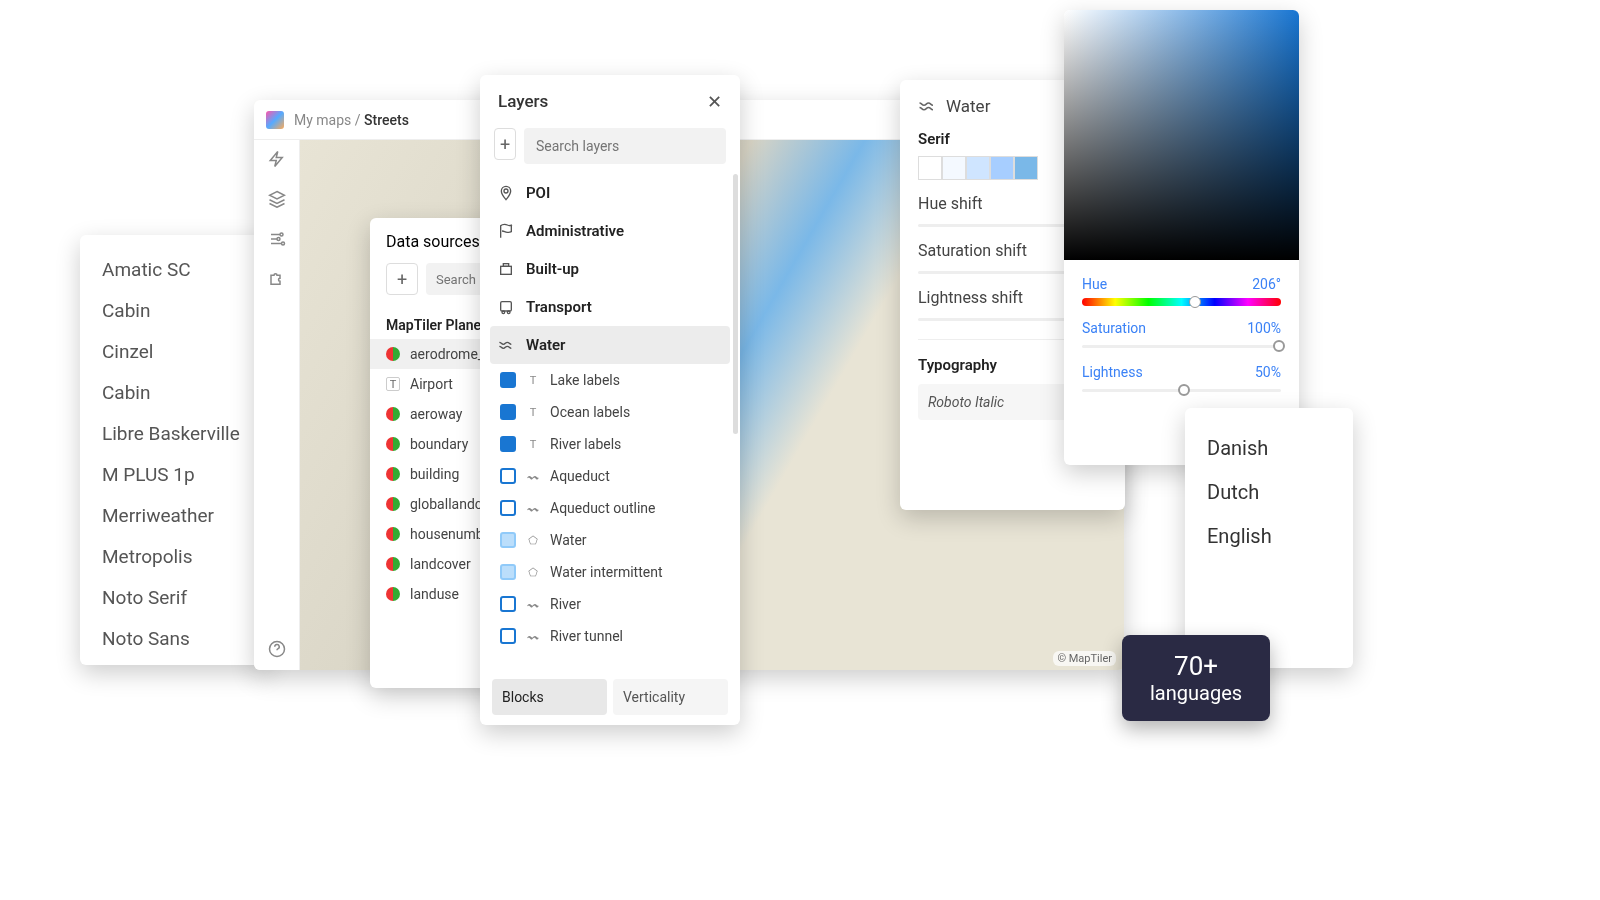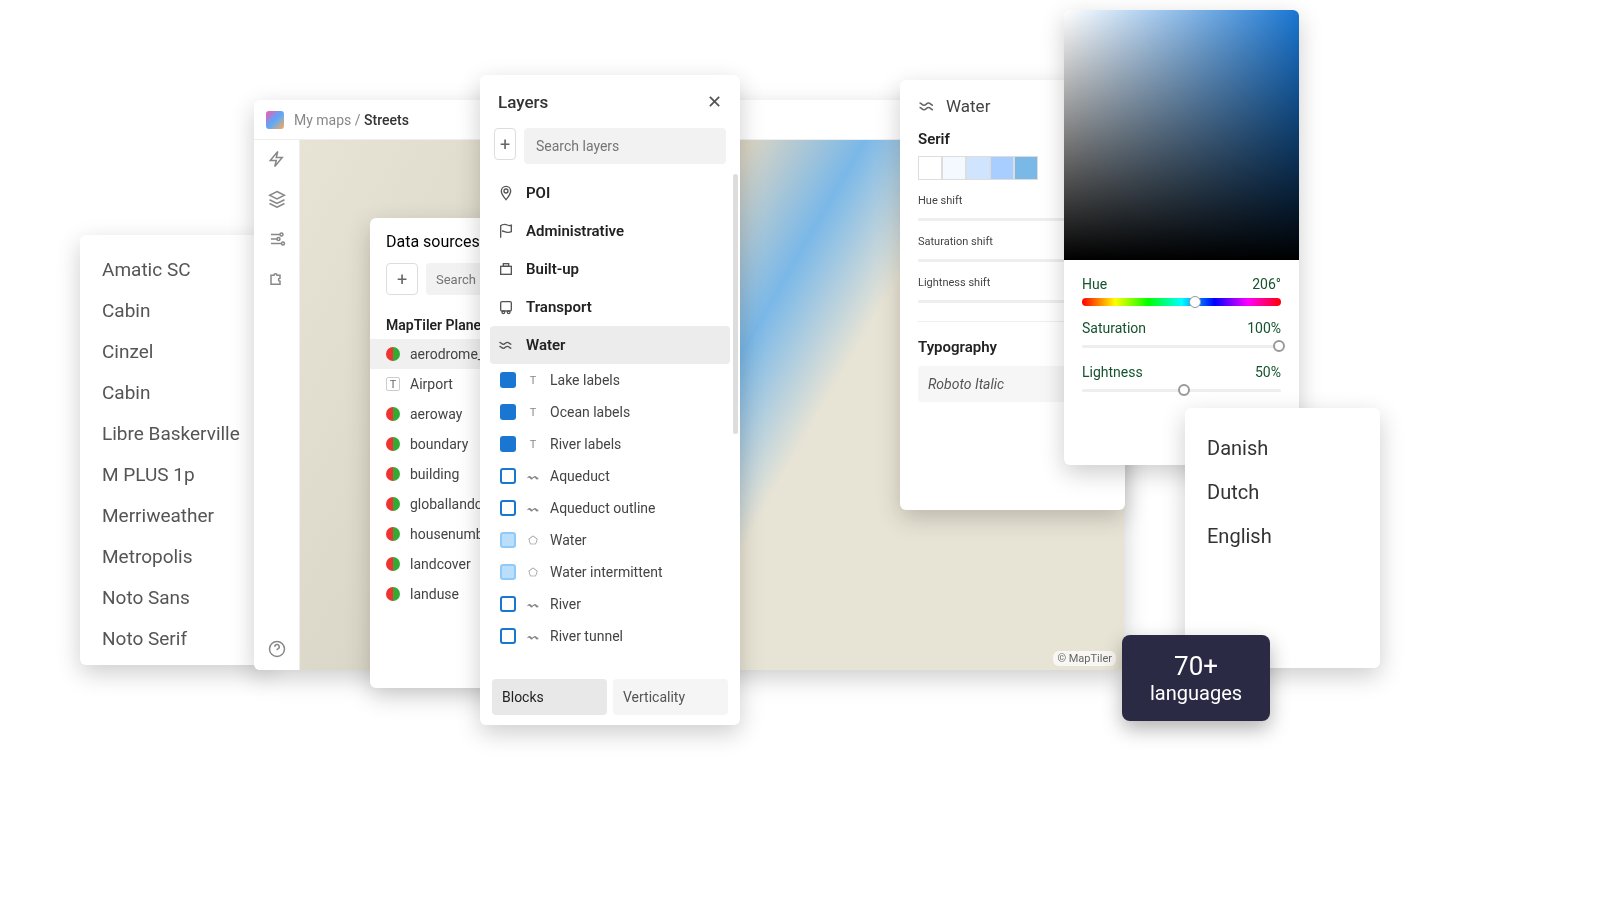--- a/index.html
+++ b/index.html
@@ -31,21 +31,21 @@
 .ds-plus{width:32px;height:32px;border:1px solid #ddd;border-radius:4px;display:flex;align-items:center;justify-content:center;font-size:18px;color:#666;cursor:pointer}
 .ds-search{flex:1;height:32px;border:none;background:#f2f2f2;border-radius:4px;padding:0 10px;font-size:13px;color:#777;width:100%}
 .ds-section{font-size:14px;font-weight:600;color:#222;padding:10px 16px 6px}
 .ds-item{display:flex;align-items:center;gap:10px;padding:7px 16px;font-size:14px;color:#444;cursor:pointer;white-space:nowrap;overflow:hidden}
 .ds-item.sel{background:#f0f0f0}
 .ds-dot{width:14px;height:14px;border-radius:50%;background:linear-gradient(90deg,#e33 50%,#3a3 50%);flex-shrink:0}
 .ds-t{width:14px;height:14px;display:flex;align-items:center;justify-content:center;font-size:11px;color:#666;border:1px solid #ccc;border-radius:2px;flex-shrink:0}
 
 
 .layers-panel{left:480px;top:75px;width:260px;height:650px;display:flex;flex-direction:column}
-.layers-hdr{display:flex;align-items:center;justify-content:space-between;padding:16px 18px}
+.layers-hdr{display:flex;align-items:flex-start;justify-content:space-between;padding:16px 18px}
 .layers-hdr h3{font-size:17px;font-weight:500;color:#333}
 .close-x{font-size:18px;color:#555;cursor:pointer}
 .layers-search-row{display:flex;gap:8px;padding:0 14px 10px}
 .lsearch{flex:1;height:36px;border:none;background:#f2f2f2;border-radius:4px;padding:0 12px;font-size:14px;color:#777}
 .lscroll{flex:1;overflow:hidden;padding:0 10px;position:relative}
 .scrollbar{position:absolute;right:2px;top:0;width:5px;height:260px;background:#ddd;border-radius:3px}
 .lgroup{display:flex;align-items:center;gap:12px;padding:10px 8px;font-size:15px;font-weight:600;color:#222;cursor:pointer}
 .lgroup .gico{width:16px;height:16px;color:#555}
 .lgroup.sel{background:#ececec;border-radius:4px}
 .litem{display:flex;align-items:center;gap:10px;padding:8px 8px 8px 10px;font-size:14px;color:#444}
@@ -58,59 +58,59 @@
 .ltab{flex:1;text-align:left;padding:10px;font-size:14px;background:#f5f5f5;border-radius:4px;cursor:pointer;color:#555}
 .ltab.active{background:#e8e8e8;color:#222}
 
 
 .style-panel{left:900px;top:80px;width:225px;height:430px;padding:16px 18px}
 .style-hdr{display:flex;align-items:center;gap:10px;margin-bottom:14px}
 .style-hdr span{font-size:17px;color:#444}
 .ssec{font-size:15px;font-weight:600;color:#222;margin:10px 0 8px}
 .swatches{display:flex;gap:0;margin-bottom:14px}
 .sw{width:24px;height:24px;border:1px solid #ddd}
-.slabel{font-size:11px;color:#444;margin-top:12px}
+.slabel{font-size:16px;color:#444;margin-top:12px}
 .srow{height:8px;margin:8px 0 4px;position:relative}
 .strack{height:3px;background:#eee;border-radius:2px;position:absolute;top:3px;left:0;right:0}
 .sthumb{width:12px;height:12px;border:2px solid #999;background:#fff;border-radius:50%;position:absolute;top:-2px;right:0}
 .style-sep{height:1px;background:#eee;margin:16px 0}
 .typo-box{background:#f6f6f6;padding:10px;border-radius:4px;font-style:italic;font-size:14px;color:#555;margin-top:10px}
 
 
 .picker-panel{left:1064px;top:10px;width:235px;height:455px;overflow:hidden}
 .gradient{width:100%;height:250px;background:linear-gradient(to bottom,rgba(0,0,0,0) 0%,#000 100%),linear-gradient(to right,#fff 0%,#1976d2 100%)}
 .picker-body{padding:16px 18px}
-.prow{display:flex;justify-content:space-between;font-size:14px;color:#14532d;margin-bottom:6px}
+.prow{display:flex;justify-content:space-between;font-size:14px;color:#3b82f6;margin-bottom:6px}
 .hue-bar{height:8px;background:linear-gradient(to right,red,yellow,lime,cyan,blue,magenta,red);border-radius:4px;margin-bottom:14px;position:relative}
 .hue-thumb{width:12px;height:12px;background:#fff;border:1px solid #999;border-radius:50%;position:absolute;top:-2px;left:54%}
 .pslide{position:relative;height:10px;margin:4px 0 12px}
 .pslide .strack{background:#eee}
 .pslide .sthumb{border-color:#999}
 
 
-.lang-panel{left:1185px;top:408px;width:195px;height:260px;padding:18px 22px}
+.lang-panel{left:1185px;top:408px;width:168px;height:260px;padding:18px 22px}
 .lang-item{font-size:20px;color:#333;padding:10px 0;cursor:pointer}
 .lang-badge{position:absolute;left:1122px;top:635px;background:#2a2a44;color:#fff;padding:16px 28px;border-radius:8px;text-align:center;box-shadow:0 8px 20px rgba(0,0,0,0.3)}
 .lang-badge .big{font-size:26px;font-weight:400}
 .lang-badge .sub{font-size:20px}
 </style>
 </head>
 <body>
 
 <div class="panel fonts-panel" id="fonts-panel">
     <div class="font-item">Amatic SC</div>
     <div class="font-item">Cabin</div>
     <div class="font-item">Cinzel</div>
     <div class="font-item">Cabin</div>
     <div class="font-item">Libre Baskerville</div>
     <div class="font-item">M PLUS 1p</div>
     <div class="font-item">Merriweather</div>
     <div class="font-item">Metropolis</div>
+    <div class="font-item">Noto Serif</div>
     <div class="font-item">Noto Sans</div>
-    <div class="font-item">Noto Serif</div>
     <div class="font-item">Nunito</div>
   </div>
 
 <div class="panel main-win">
   <div class="main-topbar">
     <div class="logo-sq"></div>
     <div class="crumb">
       <span>My maps</span> / <b>Streets</b>
     </div>
   </div>

